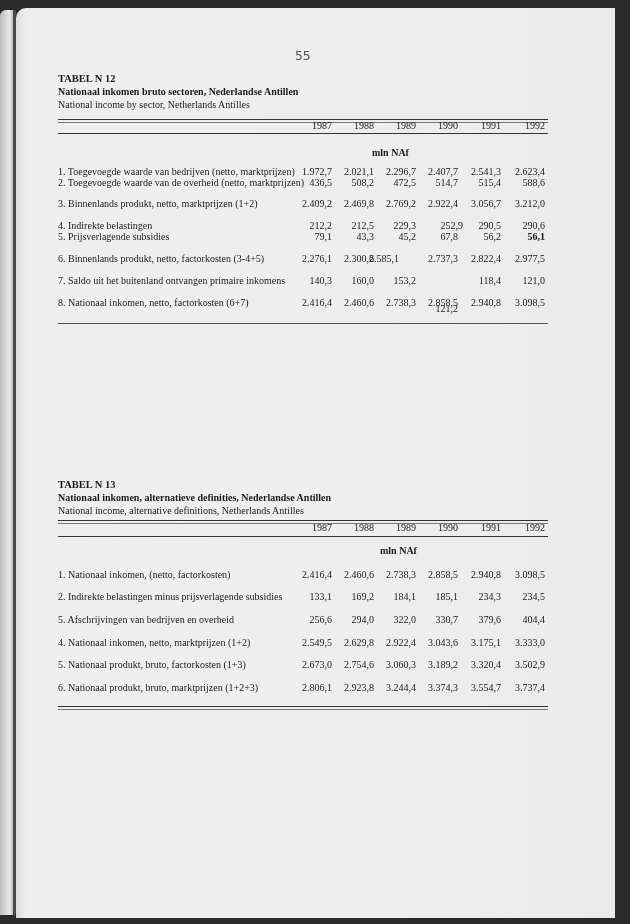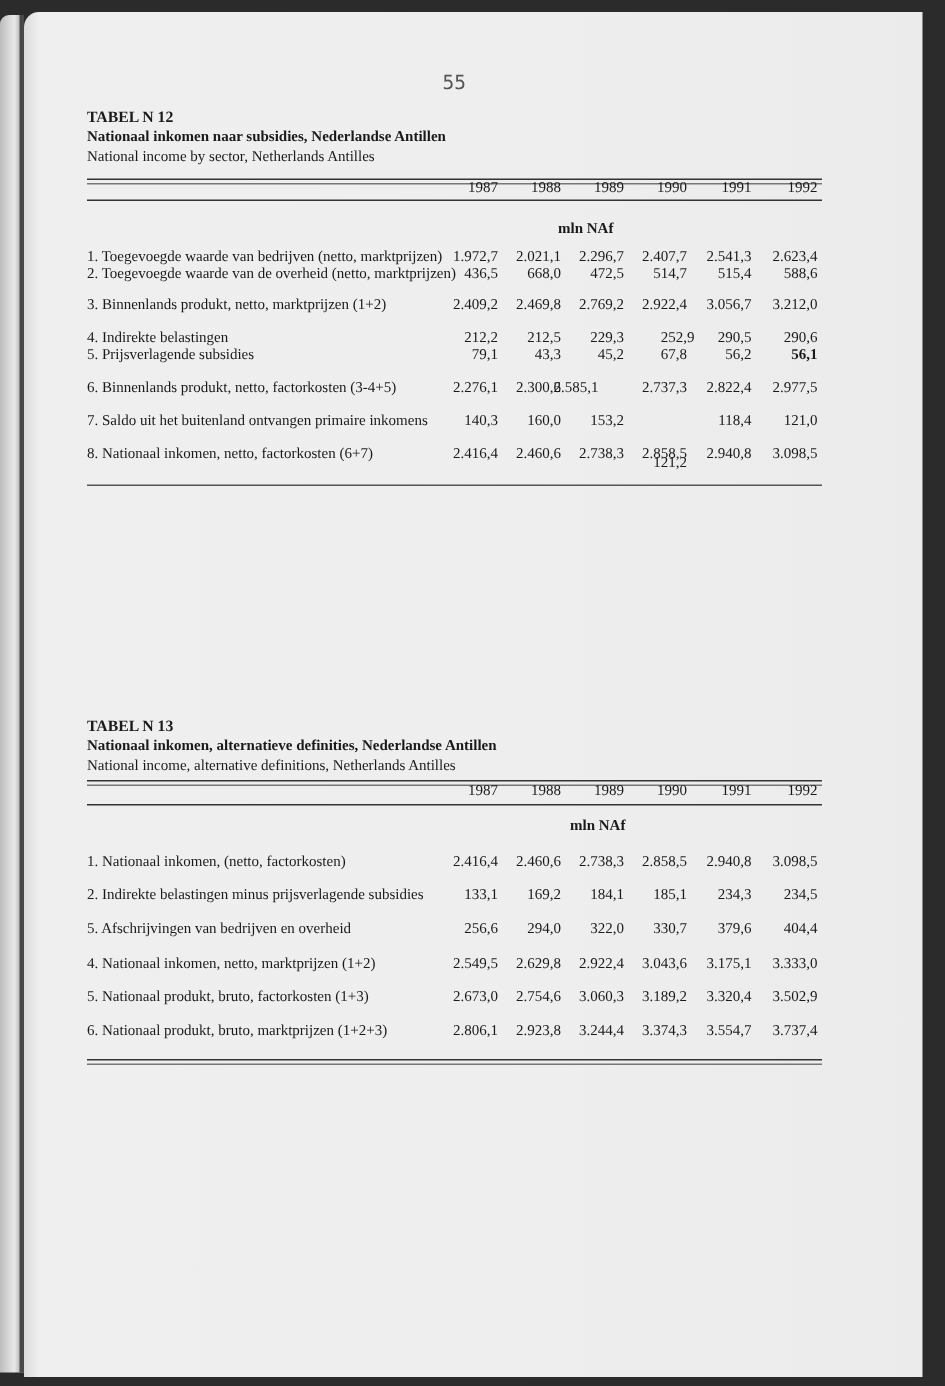--- a/index.html
+++ b/index.html
@@ -51,21 +51,21 @@
 <body>
 
 <div class="left-leaf"></div>
 <div class="page"></div>
 <div class="gutter"></div>
 
 <div class="page-number">55</div>
 
 <div class="tbl-block" style="top:72px; height:260px;">
   <div class="tbl-code">TABEL N 12</div>
-  <div class="tbl-title-nl">Nationaal inkomen naar subsidies, Nederlandse Antillen</div>
+  <div class="tbl-title-nl">Nationaal inkomen bruto sectoren, Nederlandse Antillen</div>
   <div class="tbl-title-en">National income by sector, Netherlands Antilles</div>
 
   <div class="rule-double" style="top:47px;"></div>
   <div class="year-row" style="top:48px;">
     <span class="year" style="left:234px;">1987</span>
     <span class="year" style="left:276px;">1988</span>
     <span class="year" style="left:318px;">1989</span>
     <span class="year" style="left:360px;">1990</span>
     <span class="year" style="left:403px;">1991</span>
     <span class="year" style="left:447px;">1992</span>
@@ -78,21 +78,21 @@
     <span class="cell" style="left:224px;">1.972,7</span>
     <span class="cell" style="left:266px;">2.021,1</span>
     <span class="cell" style="left:308px;">2.296,7</span>
     <span class="cell" style="left:350px;">2.407,7</span>
     <span class="cell" style="left:393px;">2.541,3</span>
     <span class="cell" style="left:437px;">2.623,4</span>
   </div>
   <div class="row" style="top:105px;">
     <span class="row-label">2. Toegevoegde waarde van de overheid (netto, marktprijzen)</span>
     <span class="cell" style="left:224px;">436,5</span>
-    <span class="cell" style="left:266px;">668,0</span>
+    <span class="cell" style="left:266px;">508,2</span>
     <span class="cell" style="left:308px;">472,5</span>
     <span class="cell" style="left:350px;">514,7</span>
     <span class="cell" style="left:393px;">515,4</span>
     <span class="cell" style="left:437px;">588,6</span>
   </div>
   <div class="row" style="top:126px;">
     <span class="row-label">3. Binnenlands produkt, netto, marktprijzen (1+2)</span>
     <span class="cell" style="left:224px;">2.409,2</span>
     <span class="cell" style="left:266px;">2.469,8</span>
     <span class="cell" style="left:308px;">2.769,2</span>

